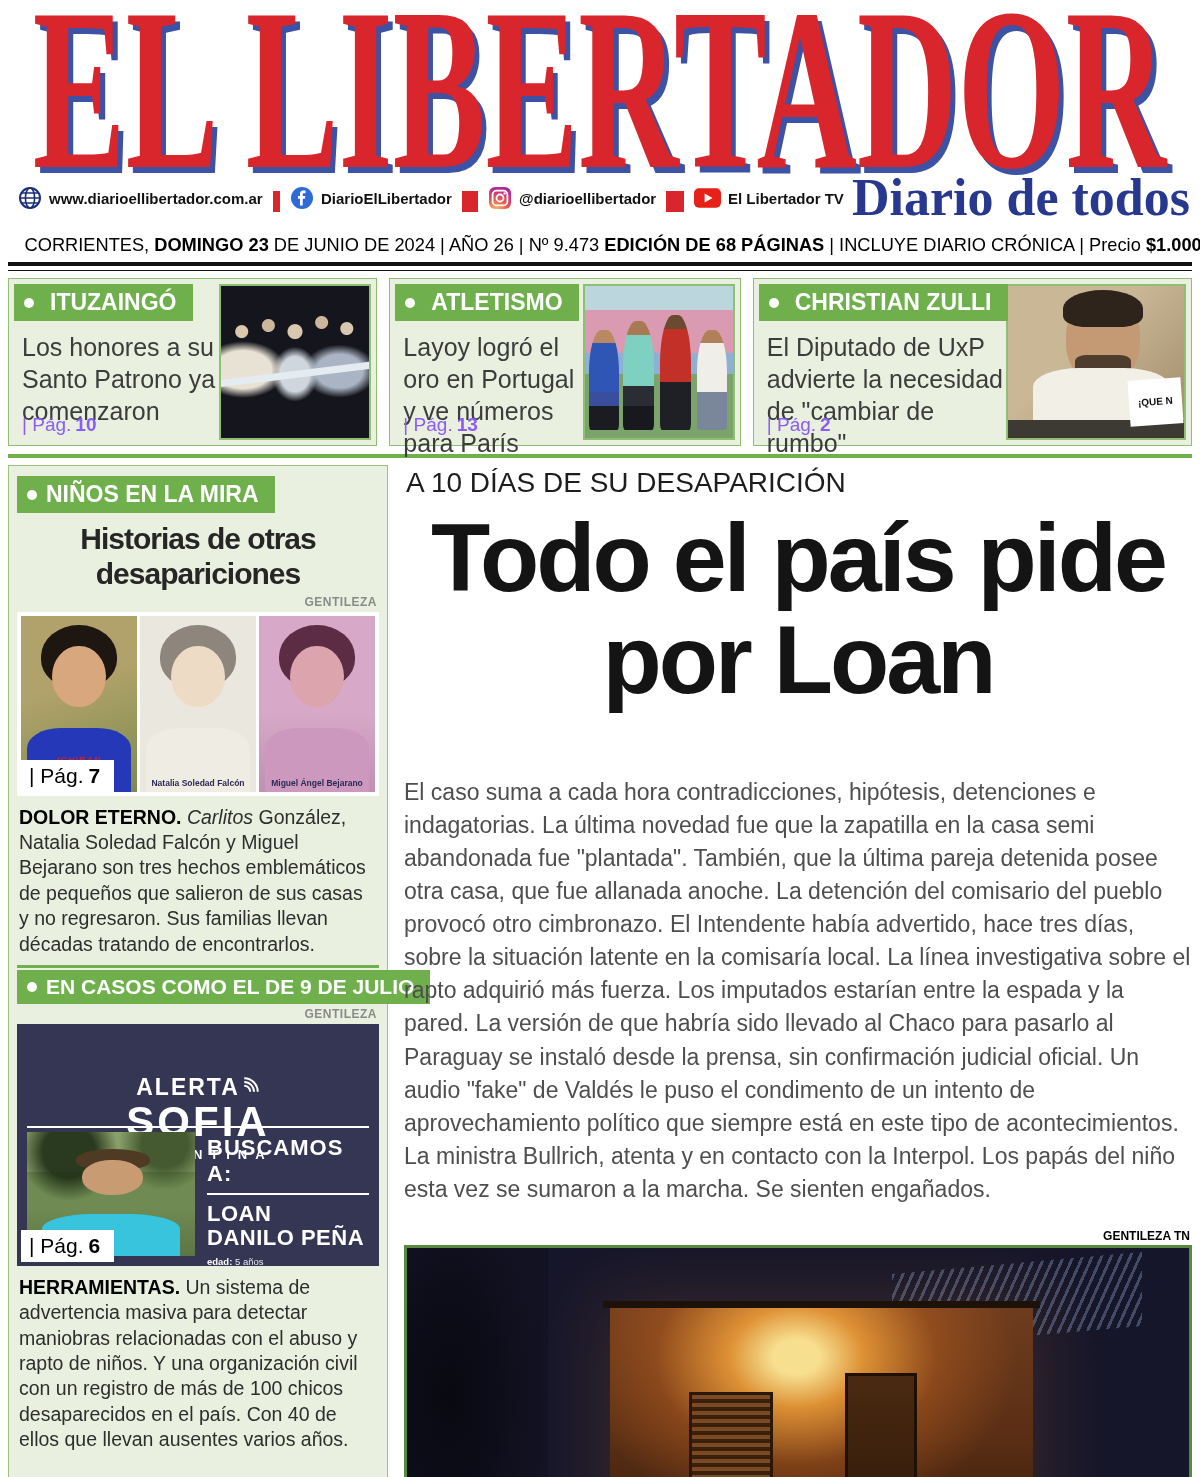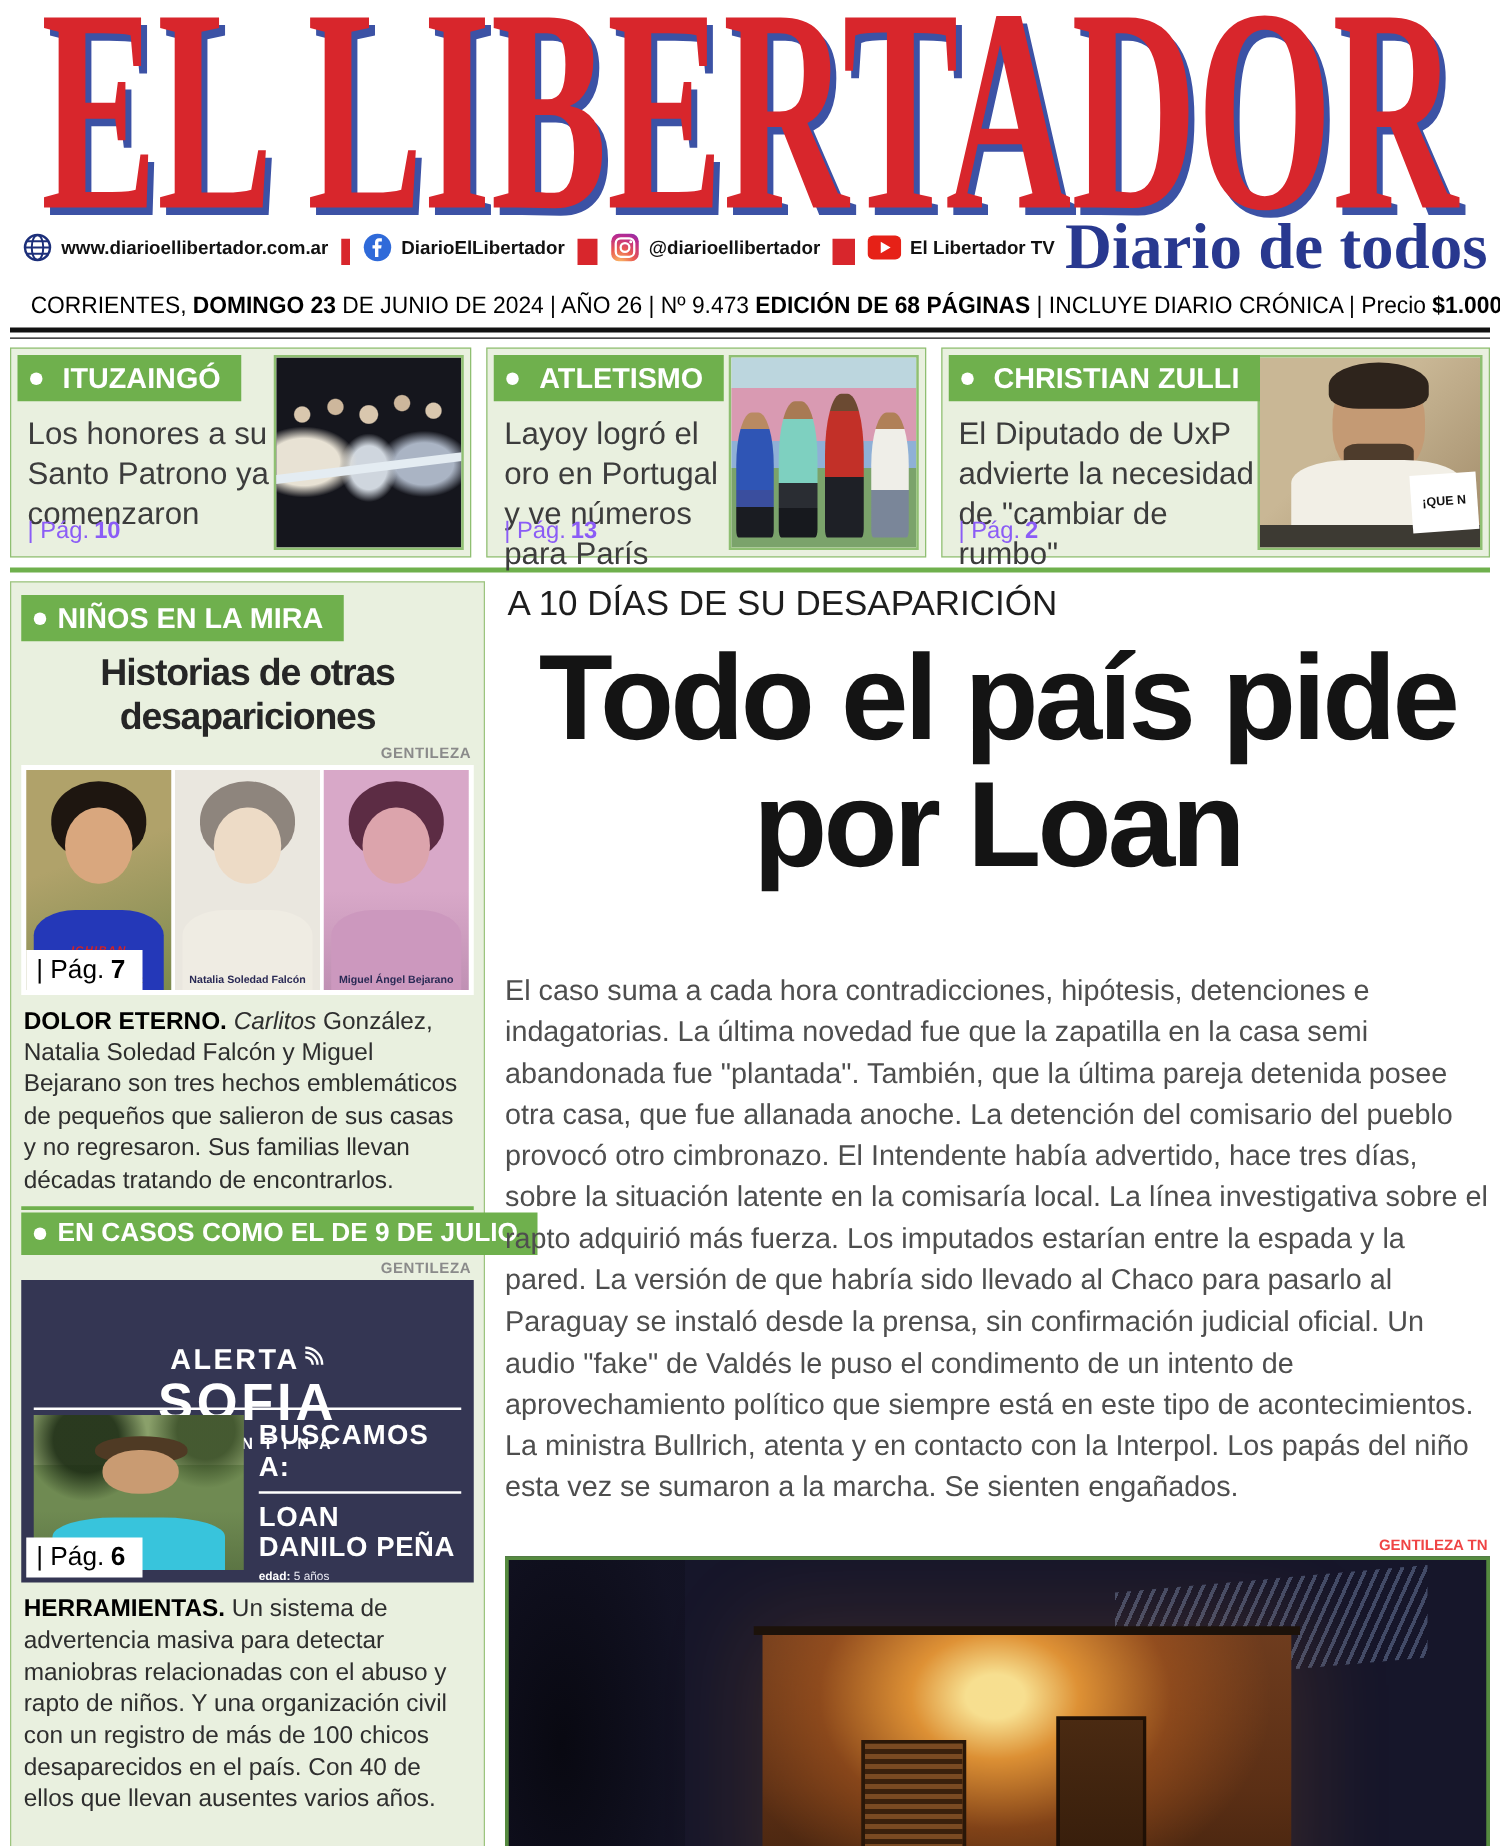--- a/index.html
+++ b/index.html
@@ -111,21 +111,21 @@
   .poster-right{position:absolute;left:190px;right:10px;top:108px;}
   .seek{font-size:22px;font-weight:700;letter-spacing:1px;padding:3px 0 6px;border-bottom:2px solid #fff;}
   .loan-name{font-size:22px;font-weight:700;letter-spacing:.5px;line-height:1.08;margin-top:7px;}
   .fields{margin-top:7px;font-size:9.5px;line-height:1.32;color:#e8e8f2;}
   .fields b{color:#fff;}
   
   .kicker{font-size:28px;color:#1d1d1d;margin:2px 0 0 2px;}
   .main-headline{font-size:97px;font-weight:700;letter-spacing:-3px;line-height:1.05;text-align:center;
      color:#141414;margin-top:8px;}
   .main-body{font-size:23px;line-height:1.44;color:#4e4e4e;margin-top:24px;}
-  .credit-tn{text-align:right;font-size:12px;font-weight:700;color:#ef4444;margin:6px 2px 2px 0;}
+  .credit-tn{text-align:right;font-size:12px;font-weight:700;color:#000000;margin:6px 2px 2px 0;}
   .main-photo{position:relative;height:368px;border:3px solid #558a3f;background:#16162a;overflow:hidden;}
   .np-roof{position:absolute;top:4%;right:6%;width:32%;height:20%;opacity:.75;
      background:repeating-linear-gradient(115deg,rgba(130,150,190,.55) 0 3px,transparent 3px 9px);transform:skewY(-5deg);}
   .np-house{position:absolute;left:26%;top:16%;width:54%;height:62%;
      background:radial-gradient(ellipse at 44% 22%,rgba(255,232,150,.95) 0 7%,rgba(255,170,60,.78) 20%,rgba(205,105,32,.38) 42%,transparent 66%),
      linear-gradient(180deg,#6e3c1e 0%,#5b2f15 55%,#3c1f0c 100%);
      box-shadow:0 0 70px 12px rgba(255,150,50,.14);}
   .np-eave{position:absolute;left:25%;top:14.5%;width:56%;height:7px;background:#1c120a;}
   .np-window{position:absolute;left:36%;top:39%;width:10%;height:25%;border:3px solid #2a1708;
      background:repeating-linear-gradient(180deg,#7a4a22 0 4px,#3a200c 4px 8px);}

